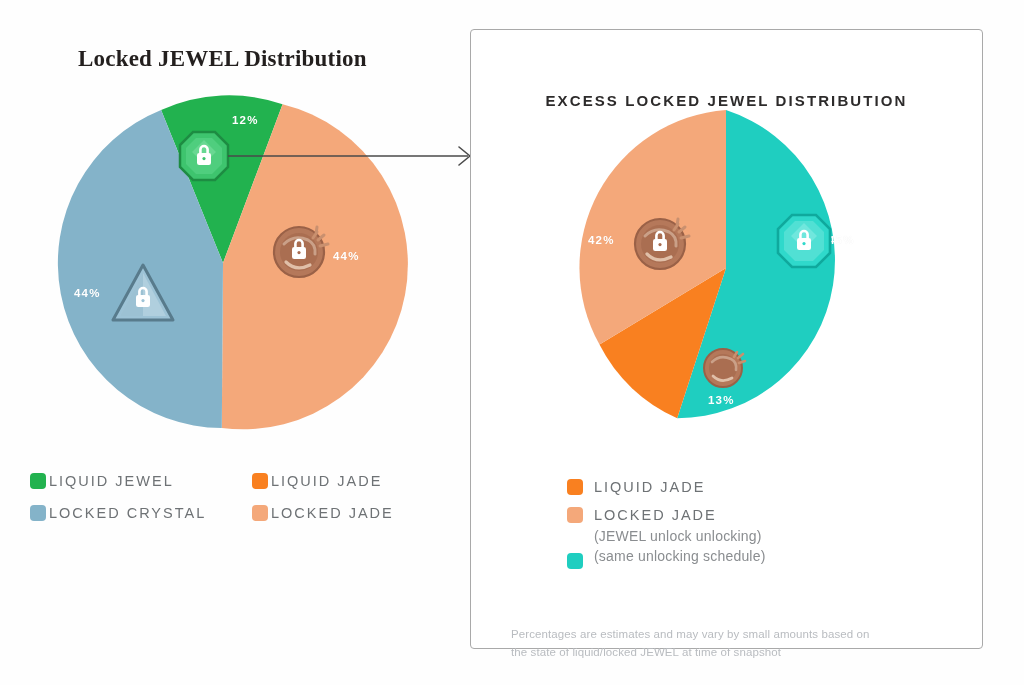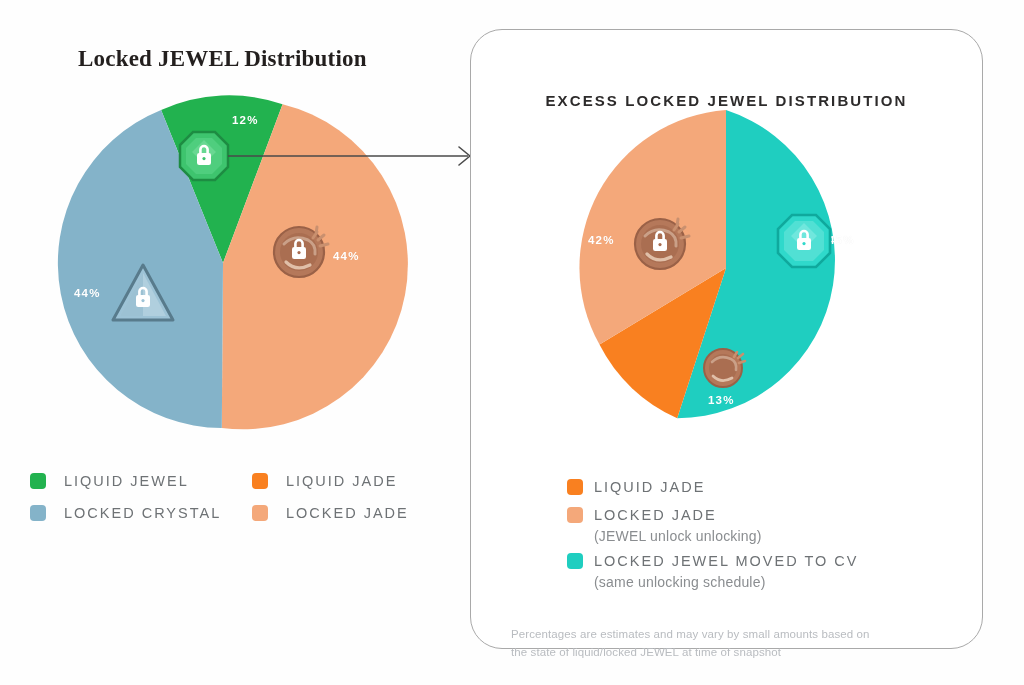--- a/index.html
+++ b/index.html
@@ -36,32 +36,32 @@
   }
 
   .token-icon { position: absolute; }
 
   
   #left-legend {
     position: absolute; left: 30px; top: 452px;
     display: grid; grid-template-columns: 222px 200px;
     grid-auto-rows: 32px; align-items: center;
   }
-  .legend-entry { display: flex; align-items: center; gap: 18px; margin-top: 26px; }
+  .legend-entry { display: flex; align-items: center; gap: 3px; margin-top: 26px; }
   .swatch { width: 16px; height: 16px; border-radius: 4px; flex: 0 0 auto; }
   .legend-text {
     font-size: 14.5px; letter-spacing: 2.0px; color: #6e7275;
     white-space: nowrap; font-weight: 400;
   }
 
   
   #right-card {
     position: absolute; left: 470px; top: 29px;
     width: 513px; height: 620px;
-    border: 1.4px solid #a9a9a9; border-radius: 32px;
+    border: 1.4px solid #a9a9a9; border-radius: 4px;
     background: #ffffff;
   }
   #right-title {
     position: absolute; left: 0; right: 0; top: 62px;
     text-align: center; font-size: 15px; font-weight: bold;
     letter-spacing: 2.1px; color: #2d2b2b;
   }
 
   #right-legend {
     position: absolute; left: 96px; top: 444px; width: 400px;
@@ -187,21 +187,20 @@
       <div class="rl-row">
         <span class="swatch" style="background:#f4a87a;"></span>
         <span class="rl-col">
           <span class="rl-main">LOCKED JADE</span>
           <span class="rl-sub">(JEWEL unlock unlocking)</span>
         </span>
       </div>
       <div class="rl-row">
         <span class="swatch" style="background:#1fcec0;"></span>
         <span class="rl-col">
-          <span class="rl-main">LOCKED JEWEL MOVED TO CV</span>
           <span class="rl-sub">(same unlocking schedule)</span>
         </span>
       </div>
     </div>
 
     <div id="footnote">
       <div>Percentages are estimates and may vary by small amounts based on</div>
       <div>the state of liquid/locked JEWEL at time of snapshot</div>
     </div>
   </div>

